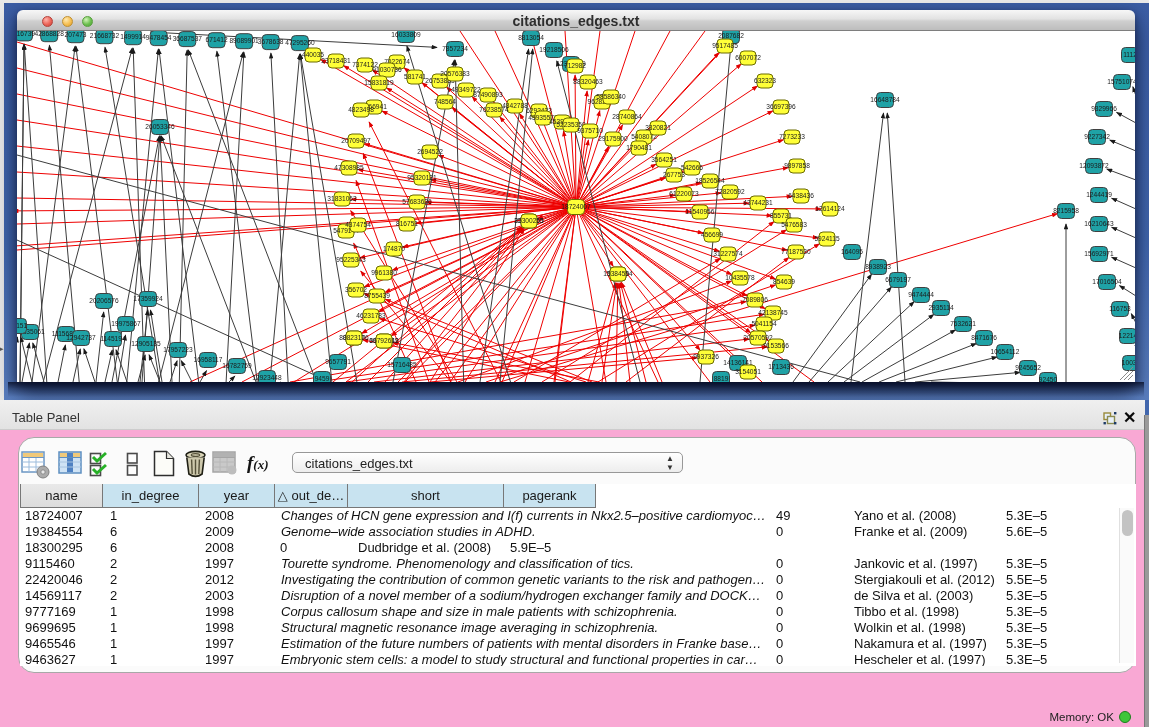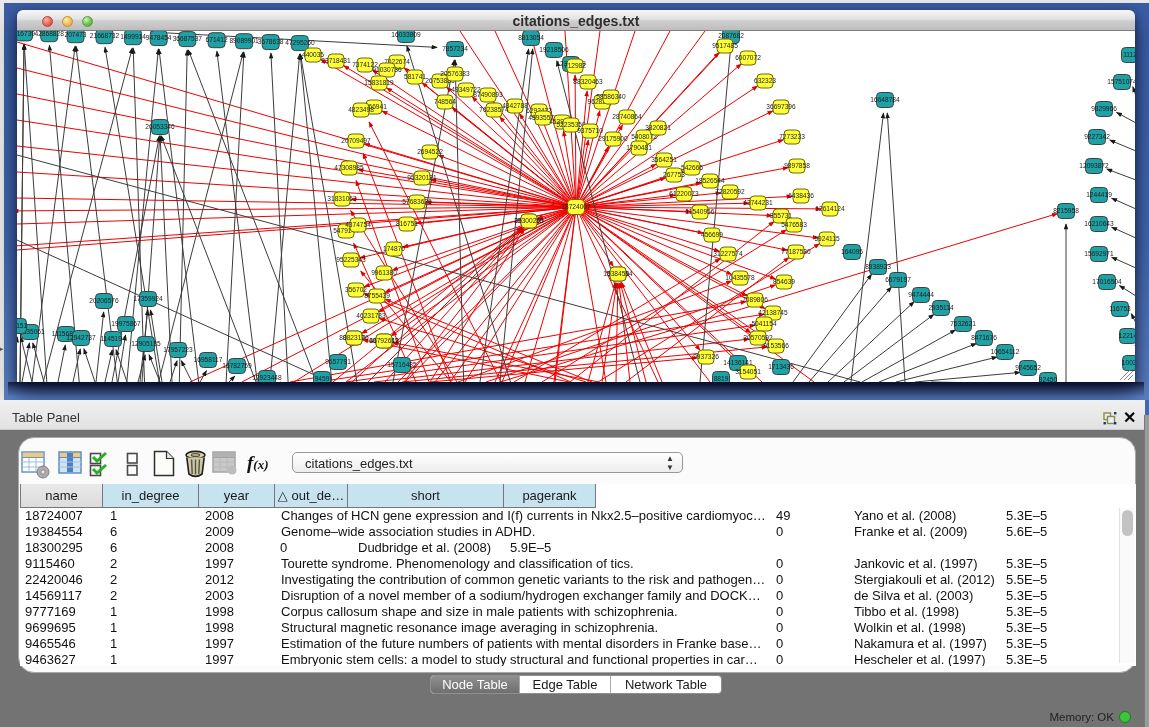--- a/index.html
+++ b/index.html
@@ -15,21 +15,21 @@
   background:linear-gradient(180deg,#f7f7f7 0%,#e2e2e2 45%,#cfcfcf 55%,#bdbdbd 100%);
   border-bottom:1px solid #7e7e7e; }
 #tbar .ti { position:absolute; width:100%; text-align:center; top:3px;
   font-size:14px; font-weight:bold; color:#2e2e2e; }
 .lt { position:absolute; top:6px; width:11px; height:11px; border-radius:50%; }
 #lt1 { left:25px; background:radial-gradient(circle at 35% 30%,#ffb3ab,#ec6559 55%,#c33f36); border:1px solid #b5423b;}
 #lt2 { left:45px; background:radial-gradient(circle at 35% 30%,#ffe9b0,#f6bf52 55%,#d99b2e); border:1px solid #c09031;}
 #lt3 { left:65px; background:radial-gradient(circle at 35% 30%,#d2f3b9,#6cc04f 55%,#4c9c35); border:1px solid #58a03f;}
 #cv { position:absolute; left:0; top:21px; width:1118px; height:351px; background:#fff; overflow:hidden; }
 svg.net { position:absolute; left:0; top:0; }
-#tp { position:absolute; left:0; top:400px; width:1145px; height:327px; background:#737373; }
+#tp { position:absolute; left:0; top:400px; width:1145px; height:327px; background:#f9a8d4; }
 #bsliver { position:absolute; left:1144px; top:400px; width:5px; height:15px; background:#4166ad; }
 #tph { position:absolute; left:0; top:0; width:100%; height:30px;
   background:linear-gradient(180deg,#f0f0f0,#e2e2e2); border-bottom:1px solid #cccccc;
   font-size:13px; color:#333; }
 #tph span.t { position:absolute; left:12px; top:10px; }
 #dockic { position:absolute; left:1103px; top:11px; }
 #xic { position:absolute; left:1123px; top:8px; font-size:16px; font-weight:bold; color:#0a0a0a; }
 #tpbox { position:absolute; left:18px; top:37px; width:1118px; height:236px;
   background:#fbfbfb; border:1px solid #a8a8a8; border-radius:16px; }
 #tools { position:absolute; left:0; top:0; height:44px; }
@@ -44,21 +44,21 @@
 #tbl { position:absolute; left:1px; top:46px; width:1116px; height:182px; overflow:hidden; background:#fff; }
 .th { position:absolute; top:0; height:24px; display:flex; font-size:13px; color:#1a1a1a; }
 .th > div { background:#c8e3f0; border-right:1px solid #777; border-bottom:1px solid #777;
   text-align:center; line-height:23px; height:24px; }
 .th .c0 { background:linear-gradient(180deg,#e9e9e9,#dcdcdc); border-left:1px solid #777;}
 .tr { display:flex; font-size:13px; color:#111; height:16px; line-height:16px; white-space:nowrap; }
 .rows { position:absolute; top:24px; left:0; }
 .c0{width:83px;} .c1{width:96px;} .c2{width:76px;} .c3{width:496px;}
 .c4{width:73px;} .c5{width:156px;} .c6{width:92px;}
 .tr .c0{padding-left:5px;} .tr .c1{padding-left:7px;} .tr .c2{padding-left:6px;}
-.tr .c3{padding-left:6px; overflow:hidden;} .tr .c4{padding-left:5px;}
+.tr .c3{padding-left:6px; overflow:hidden;font-style:italic;} .tr .c4{padding-left:5px;}
 .tr .c5{padding-left:10px;} .tr .c6{padding-left:6px;}
 #sbar { position:absolute; right:2px; top:24px; width:15px; height:155px; background:#fafafa; border-left:1px solid #e0e0e0;}
 #sbar .th2 { position:absolute; left:2px; top:2px; width:11px; height:26px; border-radius:6px; background:#c3c3c3; }
 #tabs { position:absolute; left:430px; top:275px; height:19px; display:flex;
   font-size:13px; border:1px solid #8f8f8f; border-radius:4px; overflow:hidden;
   background:#fff; }
 #tabs div { line-height:18px; color:#1a1a1a; text-align:center; }
 #tabs .w1{width:88px;} #tabs .w2{width:92px;} #tabs .w3{width:110px;}
 #tabs .sel { background:linear-gradient(180deg,#8f8f8f,#6f6f6f); color:#fff; }
 #tabs .mid { border-left:1px solid #aaa; border-right:1px solid #aaa; }
@@ -793,21 +793,16 @@
             <div class="c4">0</div>
             <div class="c5">Hescheler et al. (1997)</div>
             <div class="c6">5.3E–5</div>
           </div>
       </div>
       <div id="sbar">
           <div class="th2"></div>
         </div>
     </div>
   </div>
-  <div id="tabs">
-      <div class="sel w1">Node Table</div>
-      <div class="mid w2">Edge Table</div>
-      <div class="w3">Network Table</div>
-    </div>
   <div id="mem">Memory: OK<span class="dot"></span></div>
 </div>
 <div id="rstrip"></div>
 <div id="lmark">▸</div>
 
 </body></html>

